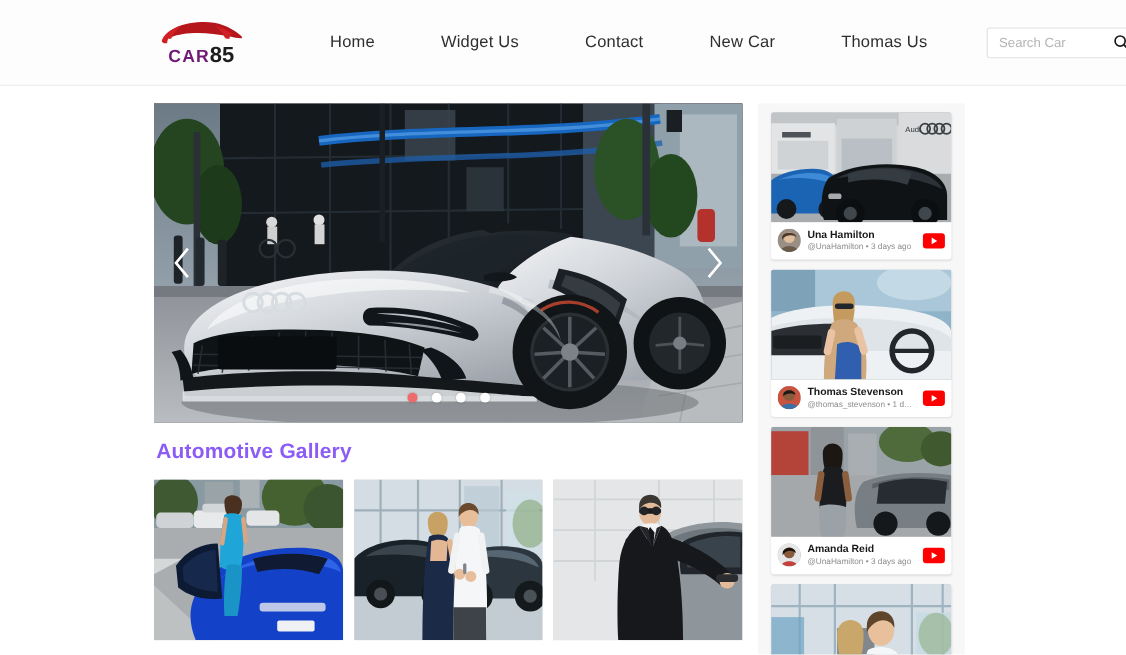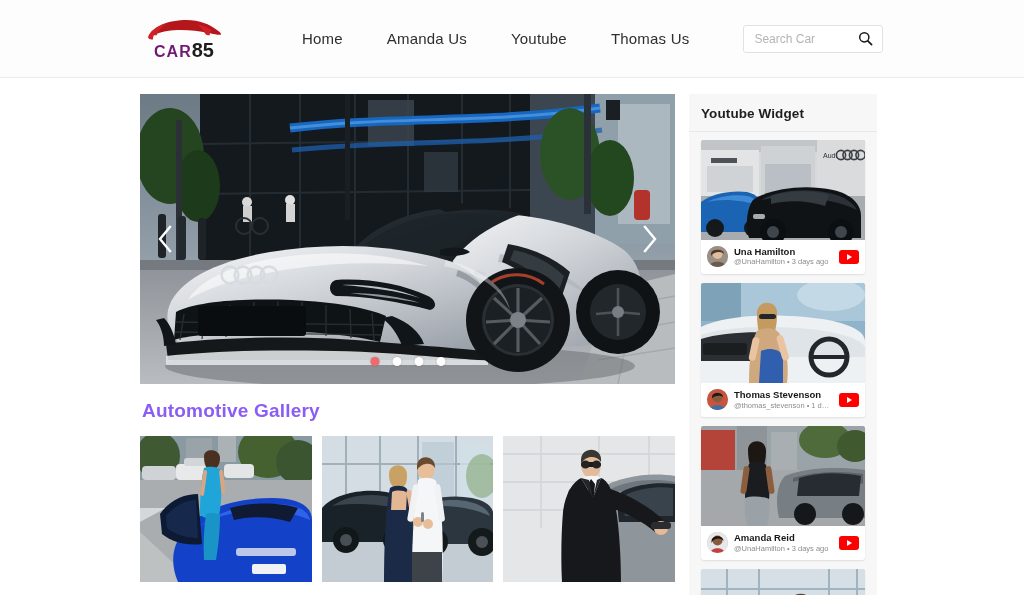--- a/index.html
+++ b/index.html
@@ -41,21 +41,21 @@
     font-size: 22px;
     font-weight: 700;
     letter-spacing: .5px;
     line-height: 1;
     display: flex;
     align-items: baseline;
   }
   .brand-word .w1 { color: #701a75; font-size: 16px; letter-spacing: 1px; font-weight: 700; }
   .brand-word .w2 { color: #1d1d1d; font-size: 20px; font-weight: 800; letter-spacing: 0; }
 
-  .main-nav { display: flex; align-items: center; gap: 0; }
+  .main-nav { display: flex; align-items: center; gap: 16px; }
   .nav-item {
     font-size: 15px;
     color: #2e2e2e;
     padding: 8px 22px;
     white-space: nowrap;
     cursor: pointer;
     letter-spacing: .2px;
   }
 
   .search-wrap {
@@ -239,22 +239,23 @@
       <path d="M56 7.2 C62 8.6 67.5 11.1 71.6 14 L69.6 14 C69 15.4 68.7 17 68.7 18.2 L67 18.2 C66 18.2 64.8 17.8 63.9 16.3 C63 13.5 59.8 10 56 7.2 Z" fill="#cf2026"></path>
     </svg>
     <div class="brand-word">
       <span class="w1">CAR</span>
         <span class="w2">85</span>
     </div>
   </div>
 
   <nav class="main-nav">
     <div class="nav-item">Home</div>
-    <div class="nav-item">Amanda Us</div>
-    <div class="nav-item">Youtube</div>
+    <div class="nav-item">Widget Us</div>
+    <div class="nav-item">Contact</div>
+    <div class="nav-item">New Car</div>
     <div class="nav-item">Thomas Us</div>
   </nav>
 
   <div class="search-wrap">
     <input class="search-input" type="text" placeholder="Search Car" style="">
     <button class="search-btn">
       <svg width="15" height="15" viewBox="0 0 15 15">
         <circle cx="6.3" cy="6.3" r="4.6" fill="none" stroke="#1b1b1b" stroke-width="1.5"></circle>
         <line x1="9.8" y1="9.8" x2="13.6" y2="13.6" stroke="#1b1b1b" stroke-width="1.7" stroke-linecap="round"></line>
       </svg>
@@ -593,23 +594,20 @@
 
           <path d="M104 52 C124 58 146 70 160 84 L152 96 C138 84 118 74 100 70 Z" fill="#17181c"></path>
           <circle cx="158" cy="92" r="7" fill="#e3bb9a"></circle>
           <rect x="148" y="86" width="20" height="7" rx="3" fill="#2a2c30"></rect>
         </svg>
       </div>
     </div>
   </main>
 
   <aside class="widget-col">
-    <div class="widget-header">
-      <div class="widget-title">Youtube Widget</div>
-    </div>
 
     <div class="widget-list">
 
       <div class="video-card">
         <div class="video-thumb">
           <svg viewBox="0 0 164 100" preserveAspectRatio="xMidYMid slice" width="100%" height="100%">
             <rect width="164" height="100" fill="#b9bdc0"></rect>
             <rect x="0" y="0" width="164" height="56" fill="#d6d8d9"></rect>
             <rect x="0" y="0" width="164" height="12" fill="#c2c5c7"></rect>
 

